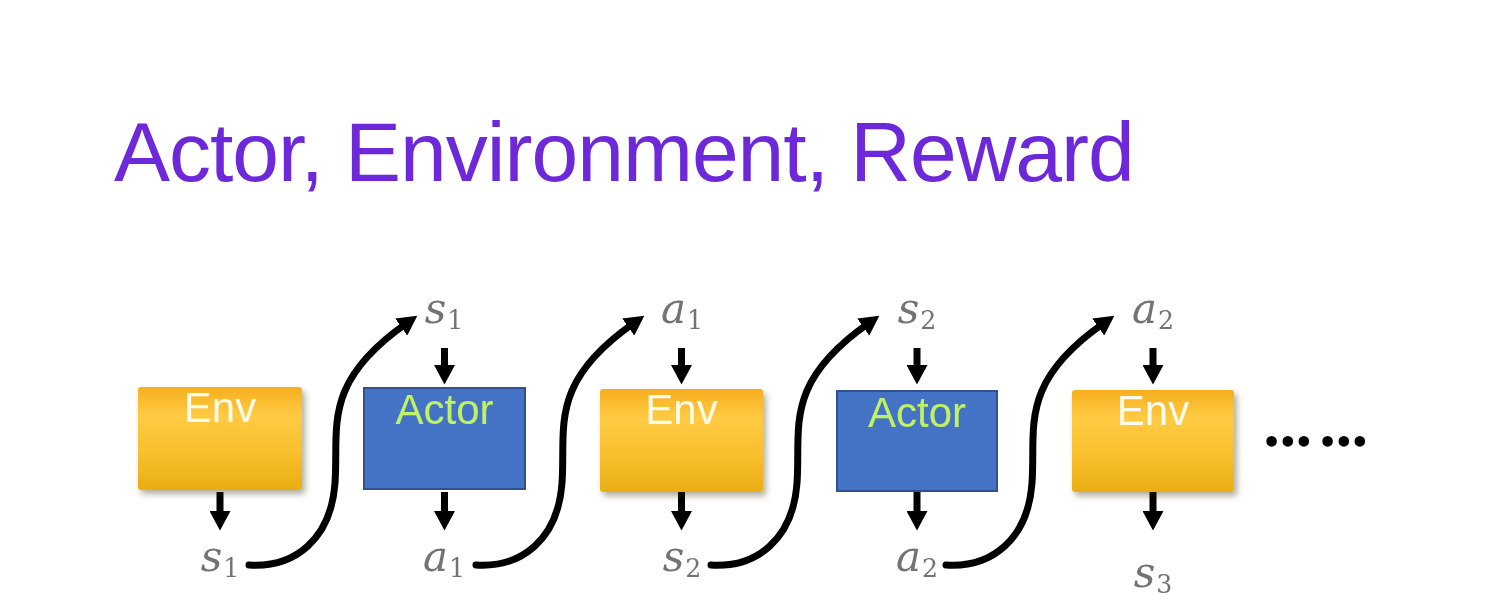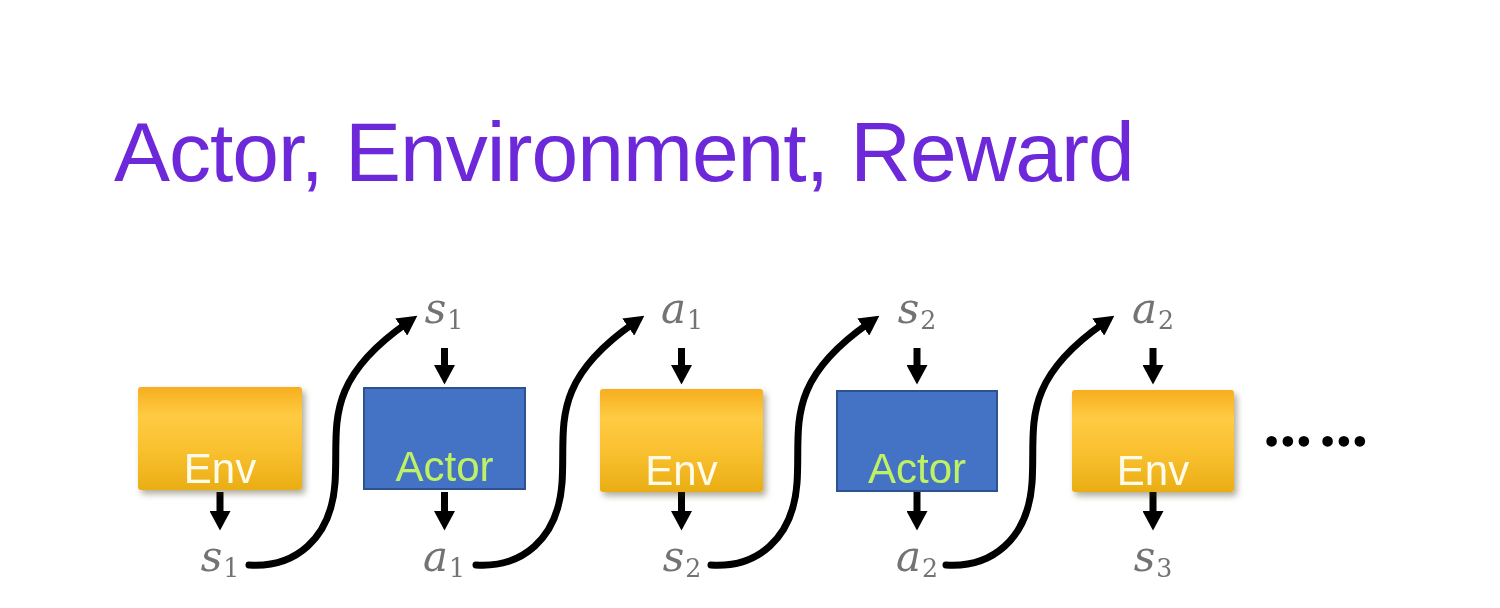--- a/index.html
+++ b/index.html
@@ -25,21 +25,21 @@
   }
   .arrows {
     position: absolute;
     left: 0; top: 0;
     width: 1500px; height: 608px;
     pointer-events: none;
   }
   .box {
     position: absolute;
     display: flex;
-    align-items: flex-end;
+    align-items: flex-start;
     justify-content: center;
     font-size: 42px;
     box-sizing: border-box;
   }
   .box .box-label { line-height: 1; }
   .env {
     background: linear-gradient(180deg, #F6AE1F 0%, #FFCB43 28%, #F9C02F 62%, #EAAE14 100%);
     color: #FFFBEA;
     border-radius: 3px;
     box-shadow: 3px 4px 6px rgba(60, 50, 10, 0.40);
@@ -144,19 +144,19 @@
   </div>
   <div class="mlabel" style="left:384px;top:536px">
     <i>a</i><sub>1</sub>
   </div>
   <div class="mlabel" style="left:622px;top:536px">
     <i>s</i><sub>2</sub>
   </div>
   <div class="mlabel" style="left:857px;top:536px">
     <i>a</i><sub>2</sub>
   </div>
-  <div class="mlabel" style="left:1093px;top:536px">
+  <div class="mlabel" style="left:1093px;top:552px">
     <i>s</i><sub>3</sub>
   </div>
 
   <div class="dots" style="left:1262px;top:424px">••• •••</div>
 
 </div>
 
 </body></html>

